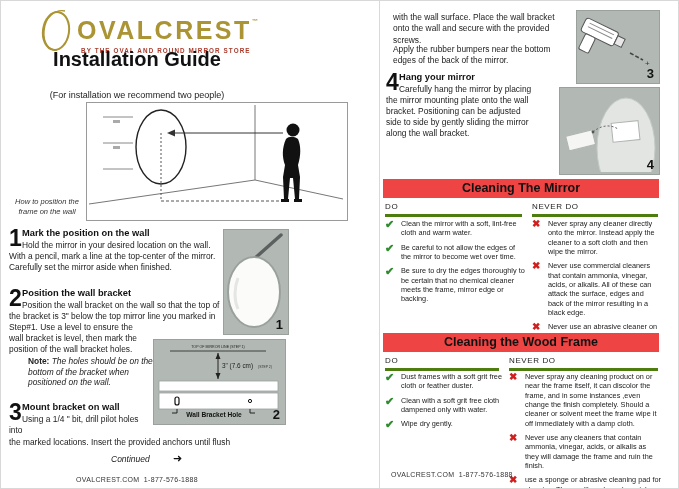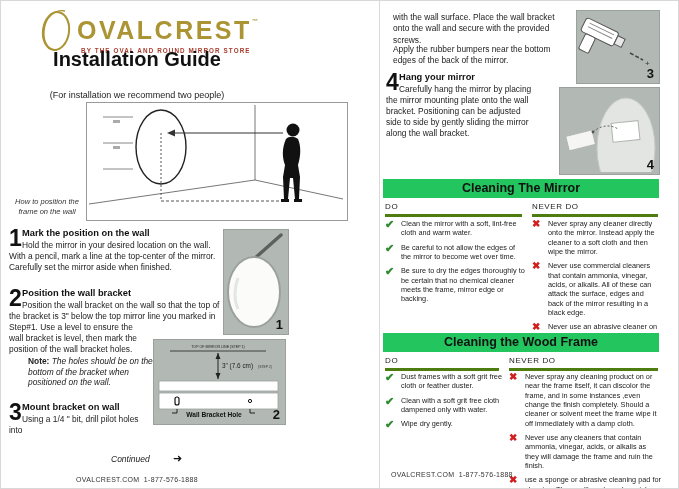--- a/index.html
+++ b/index.html
@@ -27,21 +27,21 @@
 
   .figure{background:#b2b9b5;border:1px solid #9aa09c;}
   .fig-label{position:absolute;right:5px;bottom:2px;font-size:13px;font-weight:bold;color:#111;}
 
   .continued{font-size:8.5px;font-style:italic;color:#222;}
   .cont-arrow{font-size:11px;color:#111;}
   .footer{font-size:7px;color:#333;white-space:pre;letter-spacing:0.3px;}
 
   .flow-text{font-size:8.4px;line-height:1.35;color:#222;}
 
-  .section-bar{background:#22c55e;height:19px;line-height:19px;text-align:center;
+  .section-bar{background:#ef4444;height:19px;line-height:19px;text-align:center;
                font-size:12.5px;font-weight:bold;color:#111;}
   .col-label{font-size:8px;color:#222;letter-spacing:0.6px;border-bottom:3px solid #4d7c0f;padding-bottom:3px;}
   .item{display:flex;gap:4px;margin-bottom:5px;}
   .check{flex:0 0 12px;color:#2e8b2e;font-weight:bold;font-size:11px;line-height:1;}
   .cross{flex:0 0 12px;color:#cf1f1f;font-weight:bold;font-size:10px;line-height:1;}
   .item-text{font-size:7.3px;line-height:1.28;color:#222;}
 
   svg text{font-family:"Liberation Sans",sans-serif;}
 </style>
 </head>
@@ -129,20 +129,21 @@
       <polyline points="96,69 96,73 101,73" fill="none" stroke="#222" stroke-width="1"></polyline>
       <text x="60" y="77" font-size="6.6" font-weight="bold" text-anchor="middle" fill="#111">Wall Bracket Hole</text>
     </svg>
     <div class="fig-label">2</div>
   </div>
 
   <div class="abs" style="left:8px;top:401px;width:270px;">
     <span class="step-num">3</span>
     <div class="step-head">Mount bracket on wall</div>
     <div class="step-body" style="width:140px;">Using a 1/4 " bit, drill pilot holes into</div>
+    <div class="step-body" style="width:268px;clear:left;margin-top:1px;">the marked locations. Insert the provided anchors until flush</div>
   </div>
 
   <div class="abs continued" style="left:110px;top:453px;">Continued</div>
   <div class="abs cont-arrow" style="left:172px;top:451px;">➜</div>
 
   <div class="abs footer" style="left:0px;top:475px;width:272px;text-align:center;">OVALCREST.COM  1-877-576-1888</div>
 
   <div class="abs flow-text" style="left:392px;top:11px;width:170px;">with the wall surface. Place the wall bracket onto the wall and secure with the provided screws.</div>
   <div class="abs flow-text" style="left:392px;top:43px;width:170px;">Apply the rubber bumpers near the bottom edges of the back of the mirror.</div>
 

